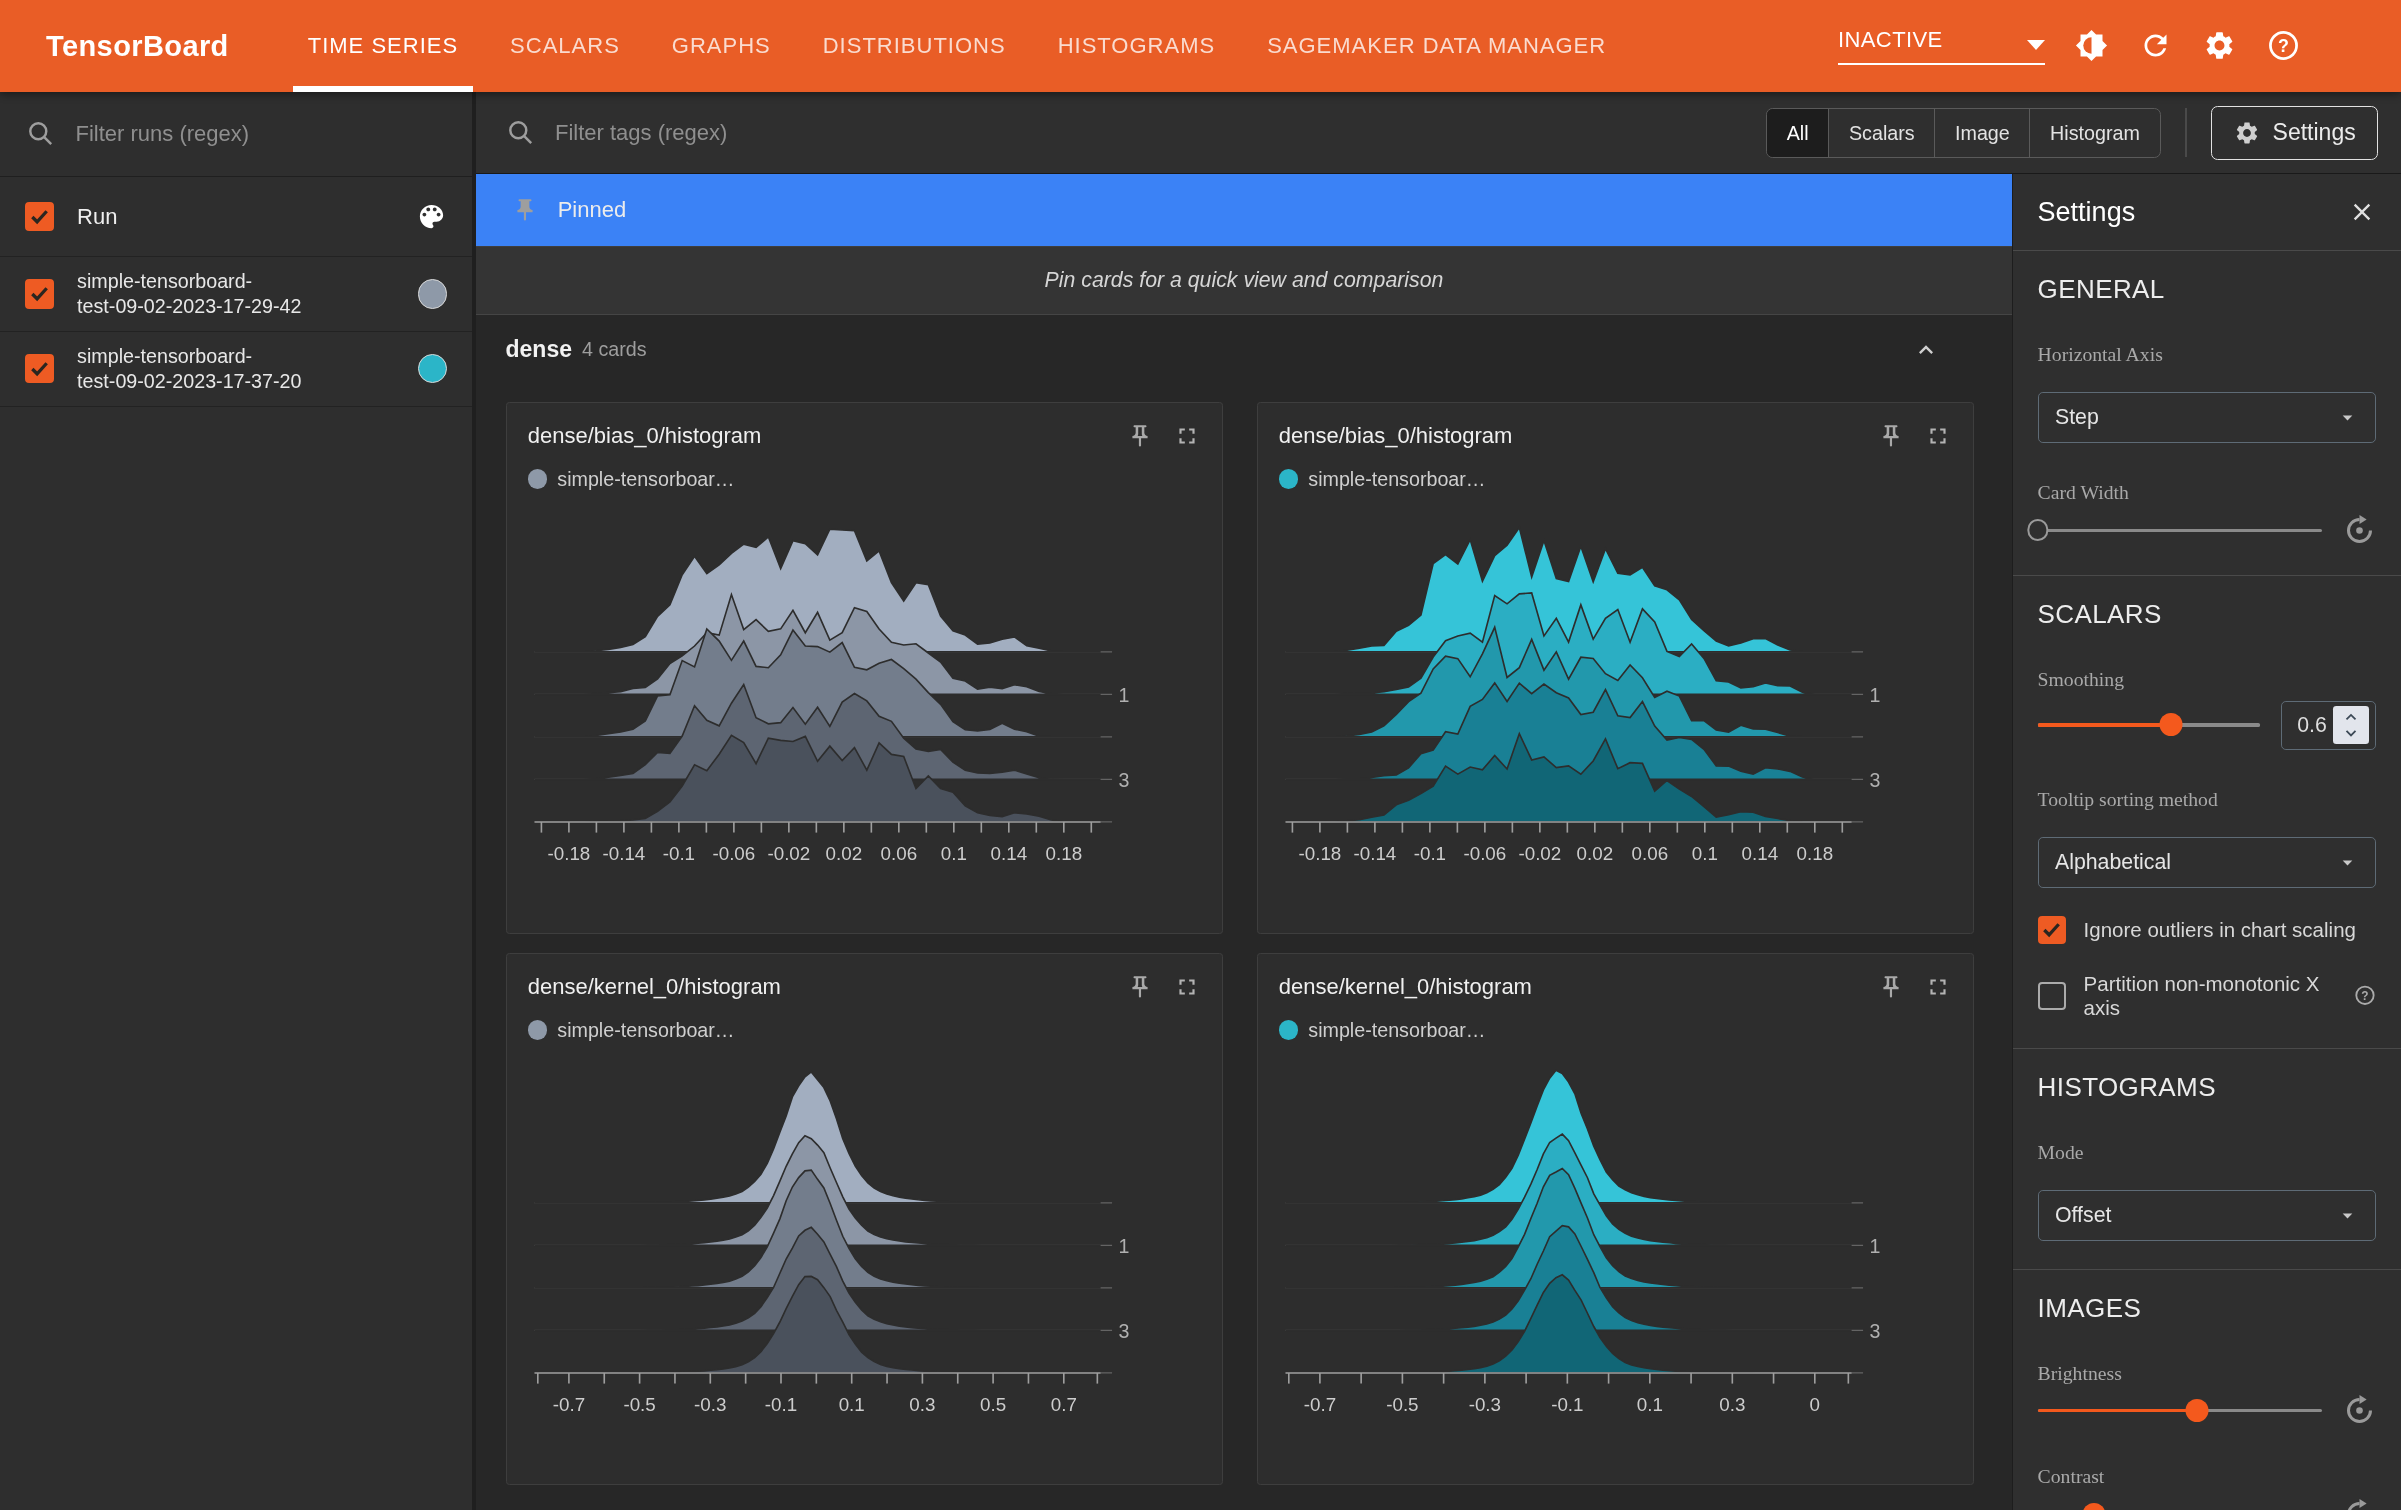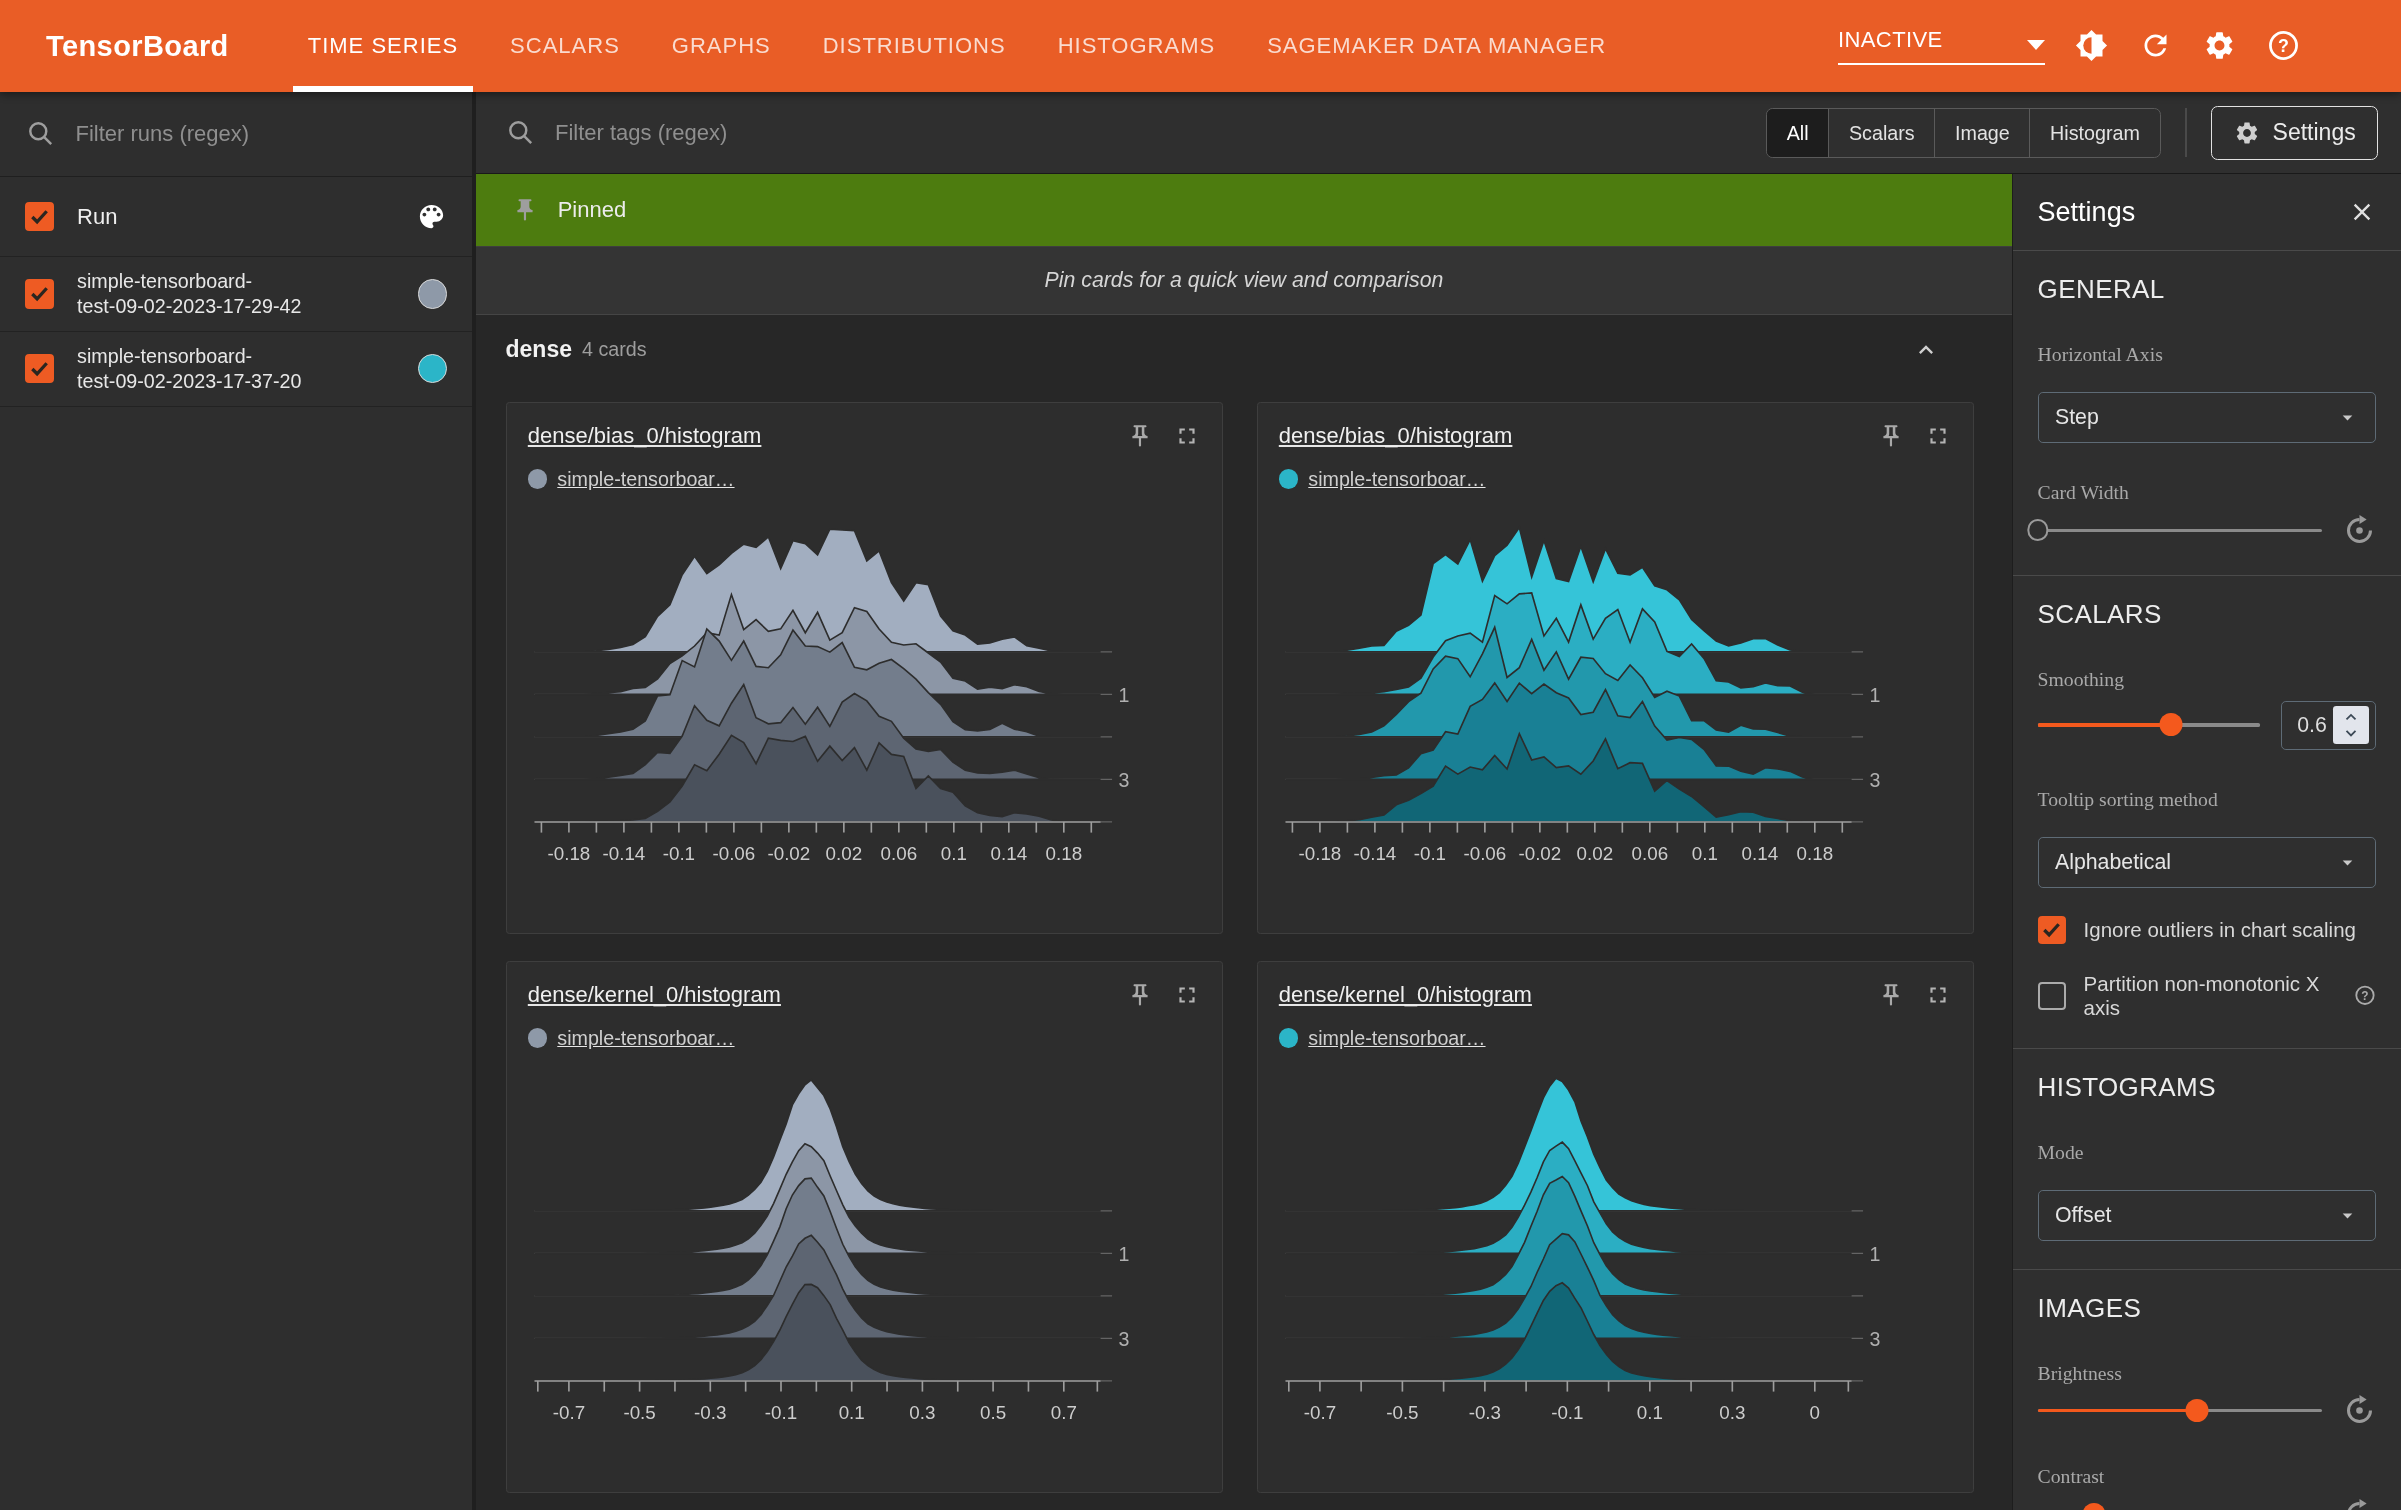--- a/index.html
+++ b/index.html
@@ -56,31 +56,31 @@
   .chip{padding:0 19.7px;height:48px;line-height:48px;font-size:19.7px;color:#e3e3e3;border-left:0.8px solid #5a5a5a;cursor:pointer;}
   .chip:first-child{border-left:none;}
   .chip.selected{background:#1D1D1D;color:#ffffff;}
   .vdiv{width:1.6px;height:49px;background:#4a4a4a;flex:none;}
   .settings-btn{display:flex;align-items:center;gap:13px;height:54px;padding:0 21.3px;border:1.6px solid #E2E2E2;
                 border-radius:6.6px;color:#ECECEC;font-size:23px;font-weight:500;cursor:pointer;flex:none;}
   .settings-btn svg{width:26px;height:26px;}
 
   
   .content{position:absolute;left:476px;top:174px;width:1536px;bottom:0;background:#272727;overflow:hidden;}
-  .pinned-row{height:72px;background:#4d7c0f;display:flex;align-items:center;gap:19.7px;padding:0 36px;}
+  .pinned-row{height:72px;background:#3b82f6;display:flex;align-items:center;gap:19.7px;padding:0 36px;}
   .pinned-row svg{width:26px;height:26px;}
   .pinned-row .lbl{font-size:22px;color:#ececec;}
   .banner{height:69px;background:#343434;border-top:0.8px solid #3e3e3e;border-bottom:0.8px solid #454545;
           display:flex;align-items:center;justify-content:center;}
   .banner .txt{font-size:21.3px;font-style:italic;color:#d6d6d6;}
   .dense-header{height:69px;display:flex;align-items:center;padding:0 29.5px;cursor:pointer;}
   .dense-header .name{font-size:23px;font-weight:bold;color:#f2f2f2;}
   .dense-header .count{font-size:19.7px;color:#9e9e9e;margin-left:10px;}
   .dense-header .chev{margin-left:auto;margin-right:43px;width:28px;height:28px;}
-  .cards{display:grid;grid-template-columns:717px 717px;gap:27px 34px;padding:18px 0 0 29.5px;text-decoration:underline;}
+  .cards{display:grid;grid-template-columns:717px 717px;gap:19px 34px;padding:18px 0 0 29.5px;}
   .card{width:717px;height:532px;background:#2D2D2D;border:0.8px solid #3E3E3E;border-radius:3.3px;padding:19.7px 21.3px;}
   .card-head{display:flex;align-items:flex-start;gap:21.3px;}
   .card-title{flex:1;font-size:22px;color:#f0f0f0;}
   .card-icon{width:26px;height:26px;cursor:pointer;flex:none;}
   .legend{margin-top:19px;display:flex;align-items:center;gap:9.8px;}
   .legend-dot{width:19.7px;height:19.7px;border-radius:50%;flex:none;}
   .legend-label{font-size:19.7px;color:#cfcfcf;}
   .chart{margin-top:3.3px;height:386px;}
 
   

